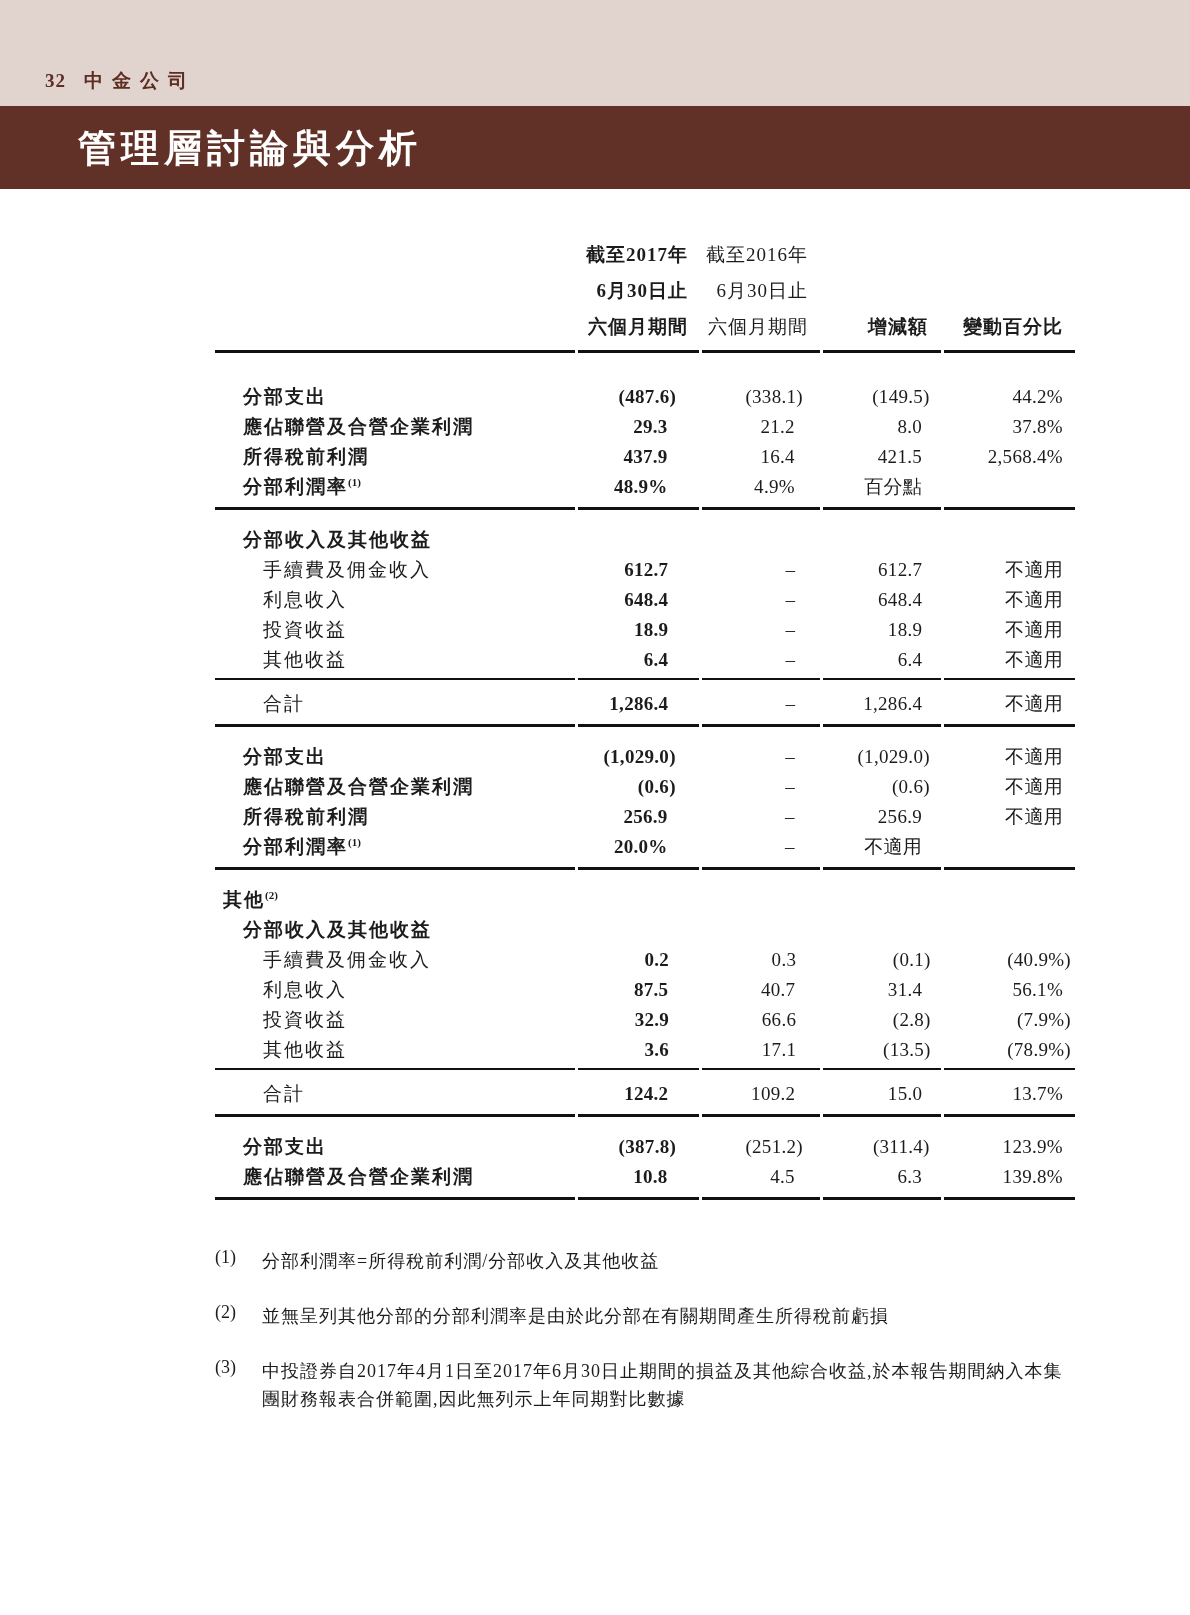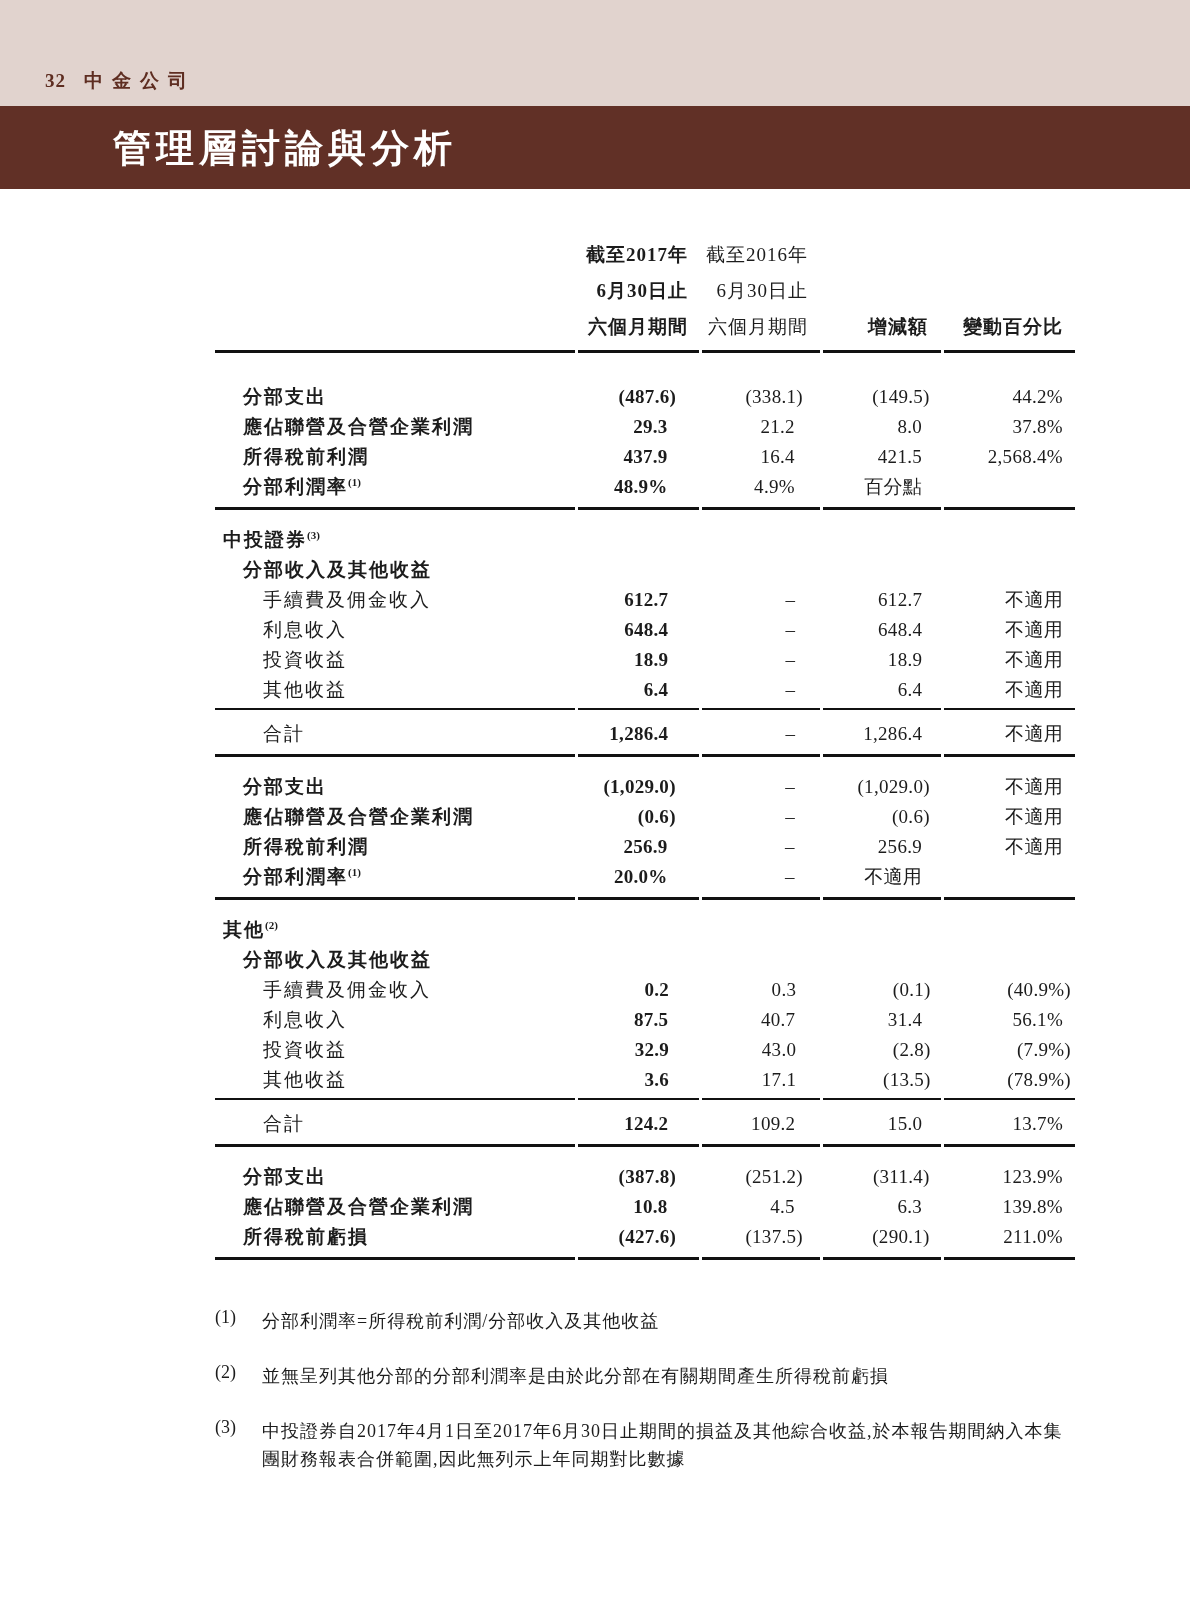--- a/index.html
+++ b/index.html
@@ -8,21 +8,21 @@
   *{margin:0;padding:0;box-sizing:border-box;}
   html,body{width:1190px;height:1615px;background:#ffffff;overflow:hidden;
     font-family:"Liberation Serif","DejaVu Serif",serif;color:var(--ink);}
   
   .strip{height:106px;background:var(--strip);position:relative;}
   .strip .pageline{position:absolute;left:45px;bottom:12px;font-size:19px;font-weight:bold;
     color:var(--hdrtext);letter-spacing:2px;}
   .strip .pagenum{margin-right:18px;letter-spacing:1px;}
   .strip .company{letter-spacing:9px;}
   
-  .banner{height:83px;background:var(--banner);display:flex;align-items:center;padding-left:35px;}
+  .banner{height:83px;background:var(--banner);display:flex;align-items:center;}
   .banner h1{color:#ffffff;font-size:38px;font-weight:bold;letter-spacing:5px;
     padding-left:78px;line-height:1;}
   
   .content{margin-left:215px;width:860px;}
   .thead{padding-top:48px;}
   .thead .hrow{display:flex;}
   .thead .lblspace{width:362px;}
   .hcol{text-align:right;font-size:19px;line-height:36px;letter-spacing:1px;padding-right:12px;}
   .hcol.c0{width:123px;font-weight:bold;}
   .hcol.c1{width:120px;}
@@ -133,23 +133,20 @@
         <div class="num c3"></div>
       </div>
       <div class="rule thick">
         <span class="s0"></span>
         <span class="s1"></span>
         <span class="s2"></span>
         <span class="s3"></span>
         <span class="s4"></span>
       </div>
       <div class="trow">
-        <div class="lbl ind0 b"><span>中投證券</span><sup>(3)</sup></div>
-      </div>
-      <div class="trow">
         <div class="lbl ind1 b"><span>分部收入及其他收益</span></div>
       </div>
       <div class="trow">
         <div class="lbl ind2"><span>手續費及佣金收入</span></div>
         <div class="num c0 b">612.7</div>
         <div class="num c1">–</div>
         <div class="num c2">612.7</div>
         <div class="num c3">不適用</div>
       </div>
       <div class="trow">
@@ -245,21 +242,21 @@
       <div class="trow">
         <div class="lbl ind2"><span>利息收入</span></div>
         <div class="num c0 b">87.5</div>
         <div class="num c1">40.7</div>
         <div class="num c2">31.4</div>
         <div class="num c3">56.1%</div>
       </div>
       <div class="trow">
         <div class="lbl ind2"><span>投資收益</span></div>
         <div class="num c0 b">32.9</div>
-        <div class="num c1">43.0</div>
+        <div class="num c1">66.6</div>
         <div class="num c2 hang">(2.8)</div>
         <div class="num c3 hang">(7.9%)</div>
       </div>
       <div class="trow">
         <div class="lbl ind2"><span>其他收益</span></div>
         <div class="num c0 b">3.6</div>
         <div class="num c1">17.1</div>
         <div class="num c2 hang">(13.5)</div>
         <div class="num c3 hang">(78.9%)</div>
       </div>
@@ -291,27 +288,20 @@
         <div class="num c2 hang">(311.4)</div>
         <div class="num c3">123.9%</div>
       </div>
       <div class="trow">
         <div class="lbl ind1 b"><span>應佔聯營及合營企業利潤</span></div>
         <div class="num c0 b">10.8</div>
         <div class="num c1">4.5</div>
         <div class="num c2">6.3</div>
         <div class="num c3">139.8%</div>
       </div>
-      <div class="trow">
-        <div class="lbl ind1 b"><span>所得稅前虧損</span></div>
-        <div class="num c0 b hang">(427.6)</div>
-        <div class="num c1 hang">(137.5)</div>
-        <div class="num c2 hang">(290.1)</div>
-        <div class="num c3">211.0%</div>
-      </div>
       <div class="rule thick">
         <span class="s0"></span>
         <span class="s1"></span>
         <span class="s2"></span>
         <span class="s3"></span>
         <span class="s4"></span>
       </div>
     </div>
 
   <div class="footnotes">

